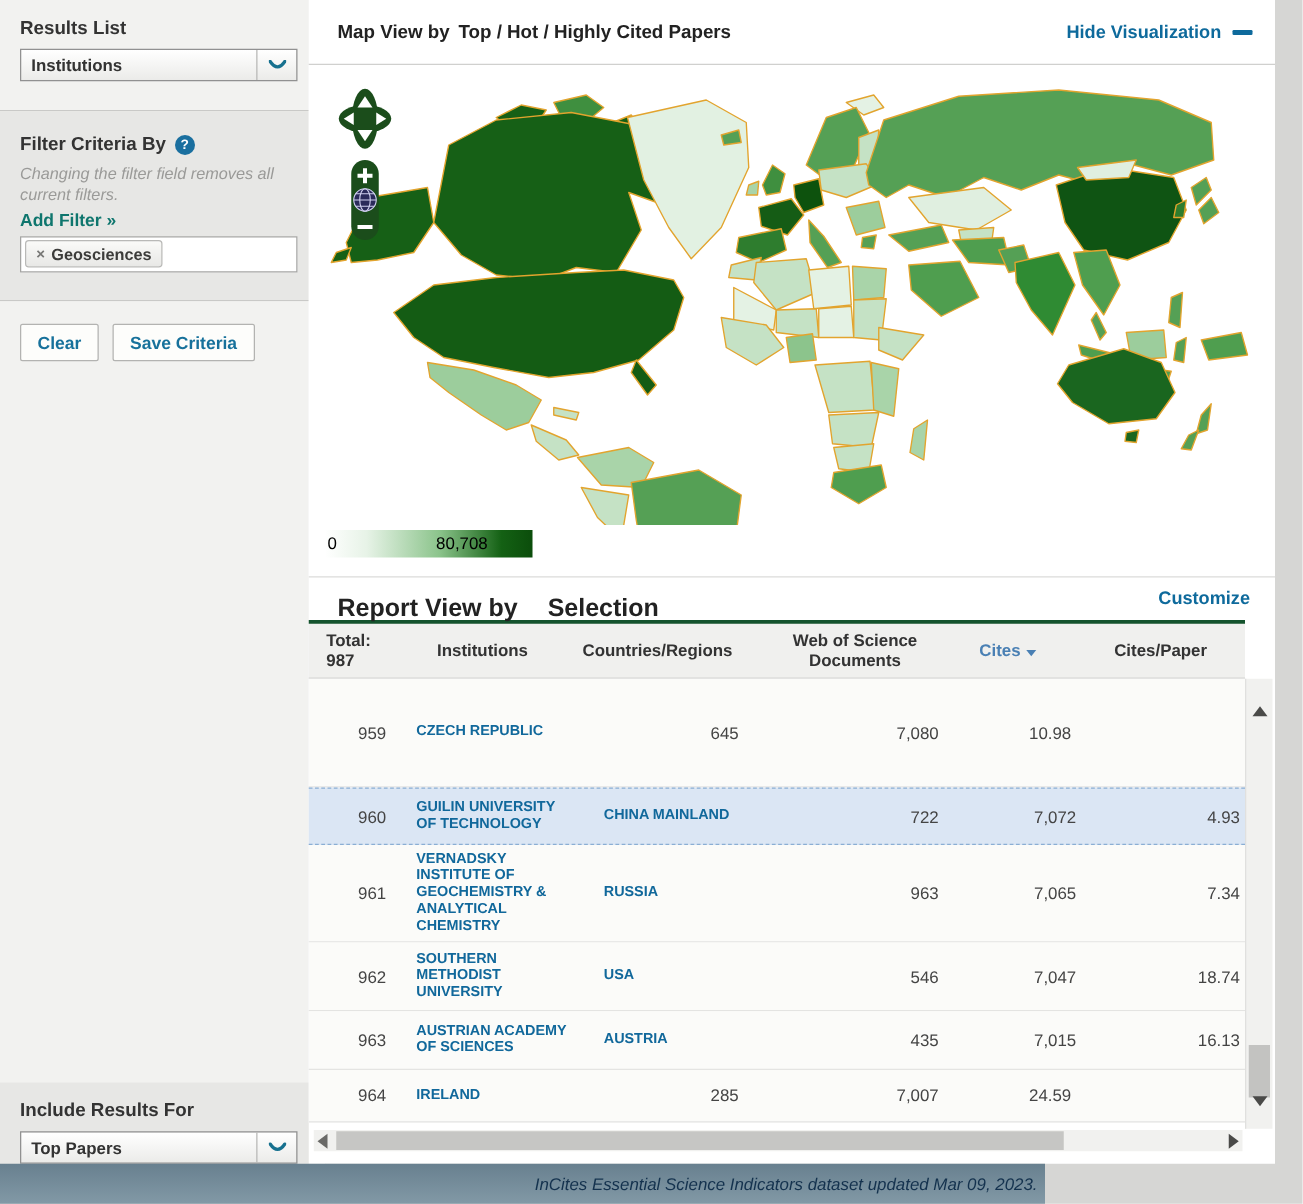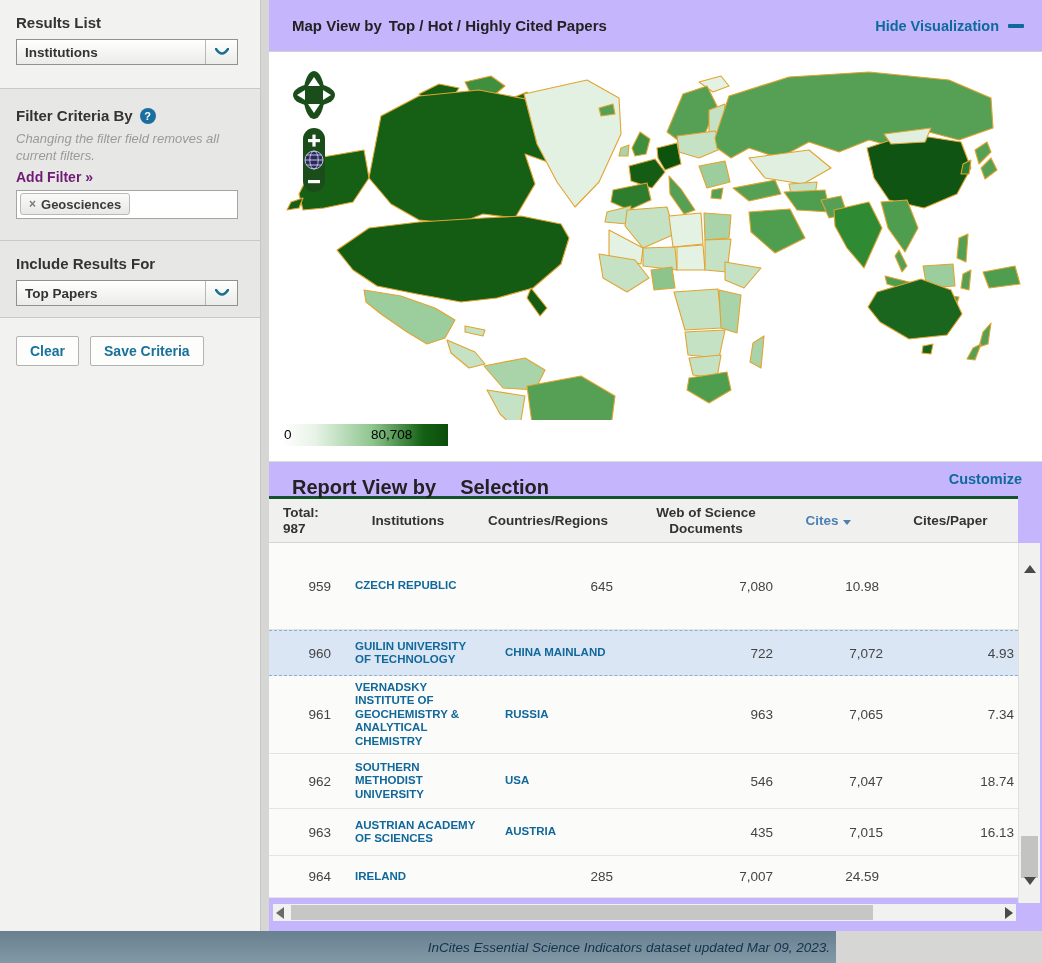--- a/index.html
+++ b/index.html
@@ -16,35 +16,35 @@
   .sidebar { position:absolute; left:0; top:0; width:261px; height:931px; background:#f2f2f0; border-right:1px solid #c6c6c4; }
   .sb-sec { padding:14px 16px; }
   .sb-sec1 { height:89px; background:#f2f2f0; border-bottom:1px solid #c9c9c7; }
   .sb-sec2 { height:152px; background:#e7e7e5; border-bottom:1px solid #c9c9c7; padding-top:18px; }
   .sb-sec3 { height:77px; background:#e7e7e5; border-bottom:1px solid #c9c9c7; }
   .sb-sec4 { height:625px; background:#f2f2f0; padding-top:18px; }
   .sb-heading { font-size:15px; font-weight:bold; color:#333; margin-bottom:8px; }
   .heading-row { display:flex; align-items:center; gap:7px; margin-bottom:6px; }
   .help-circle { width:16px; height:16px; border-radius:50%; background:#1a6f9f; color:#fff; font-size:11px; font-weight:bold; display:flex; align-items:center; justify-content:center; }
   .sb-note { font-size:13px; font-style:italic; color:#9a9a98; line-height:17px; margin-bottom:4px; }
-  .sb-link { font-size:14px; font-weight:bold; color:#701a75; cursor:pointer; display:inline-block; margin-bottom:5px; }
+  .sb-link { font-size:14px; font-weight:bold; color:#0f766e; cursor:pointer; display:inline-block; margin-bottom:5px; }
   .filter-box { width:222px; height:29px; background:#fff; border:1px solid #a5a5a3; padding:2px 3px; }
   .filter-tag { display:inline-flex; align-items:center; gap:5px; height:22px; padding:0 8px; border:1px solid #b9b9b7; border-radius:3px; background:linear-gradient(#fafaf8,#e8e8e6); }
   .filter-tag .x { color:#787876; font-weight:bold; font-size:12px; cursor:pointer; }
   .filter-tag .lbl { font-weight:bold; font-size:13px; color:#3c3c3a; }
 
   .select { width:222px; height:26px; border:1px solid #919191; background:linear-gradient(#ffffff,#ebebe9); display:flex; align-items:center; cursor:pointer; }
   .select .txt { flex:1; padding-left:8px; font-weight:bold; font-size:13.5px; color:#333; }
   .select .chev { width:32px; height:100%; border-left:1px solid #b7b7b5; display:flex; align-items:center; justify-content:center; }
 
   .btn-row { display:flex; gap:11px; }
   .btn { height:30px; padding:0 13px; background:#fdfdfb; border:1px solid #b3b3b1; border-radius:2px; color:#17719b; font-weight:bold; font-size:14px; display:flex; align-items:center; cursor:pointer; }
 
   
-  .main { position:absolute; left:269px; top:0; width:773px; height:931px; background:#c4b5fd; }
+  .main { position:absolute; left:247px; top:0; width:773px; height:931px; background:#ffffff; }
 
   .map-header { height:52px; border-bottom:1px solid #d0d0ce; display:flex; align-items:center; padding:0 18px 0 23px; }
   .map-title { font-size:15px; font-weight:bold; color:#222; display:flex; gap:7px; }
   .hide-link { margin-left:auto; display:flex; align-items:center; gap:9px; cursor:pointer; }
   .hide-link .t { font-size:14.5px; font-weight:bold; color:#0e6a9c; }
   .minus-bar { width:16px; height:4px; background:#0e6a9c; border-radius:1px; }
 
   .map-area { position:relative; height:410px; background:#fff; border-bottom:1px solid #dcdcda; }
   .map-svg { position:absolute; left:0; top:0; }
   .map-controls { position:absolute; left:22px; top:18px; }
@@ -117,36 +117,36 @@
     <div class="sb-note">Changing the filter field removes all current filters.</div>
     <span class="sb-link">Add Filter »</span>
     <div class="filter-box">
       <span class="filter-tag">
         <span class="x">×</span>
         <span class="lbl">Geosciences</span>
       </span>
     </div>
   </div>
 
+  <div class="sb-sec sb-sec4">
+    <div class="btn-row">
+      <button class="btn">Clear</button>
+      <button class="btn">Save Criteria</button>
+    </div>
+  </div>
+
   <div class="sb-sec sb-sec3">
     <div class="sb-heading">Include Results For</div>
     <div class="select">
       <span class="txt">Top Papers</span>
       <span class="chev">
         <svg width="14" height="9" viewBox="0 0 14 9">
             <path d="M1,1 Q7,10 13,1" fill="none" stroke="#17718f" stroke-width="2.6" stroke-linecap="round"></path>
           </svg>
       </span>
-    </div>
-  </div>
-
-  <div class="sb-sec sb-sec4">
-    <div class="btn-row">
-      <button class="btn">Clear</button>
-      <button class="btn">Save Criteria</button>
     </div>
   </div>
 
 </div>
 
 <div class="main">
 
   <div class="map-header">
     <div class="map-title">
       <span>Map View by</span>

